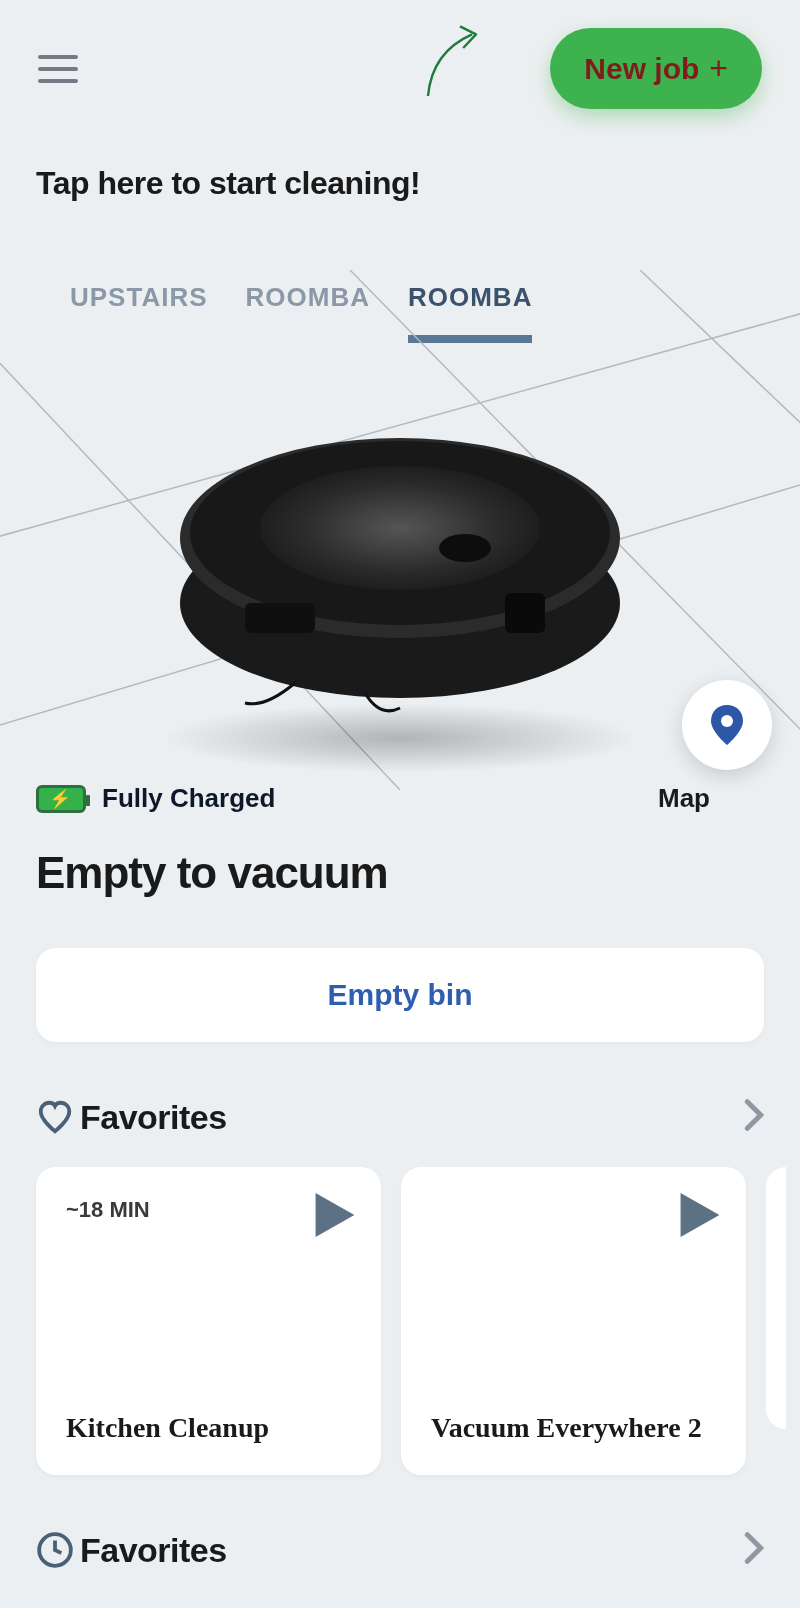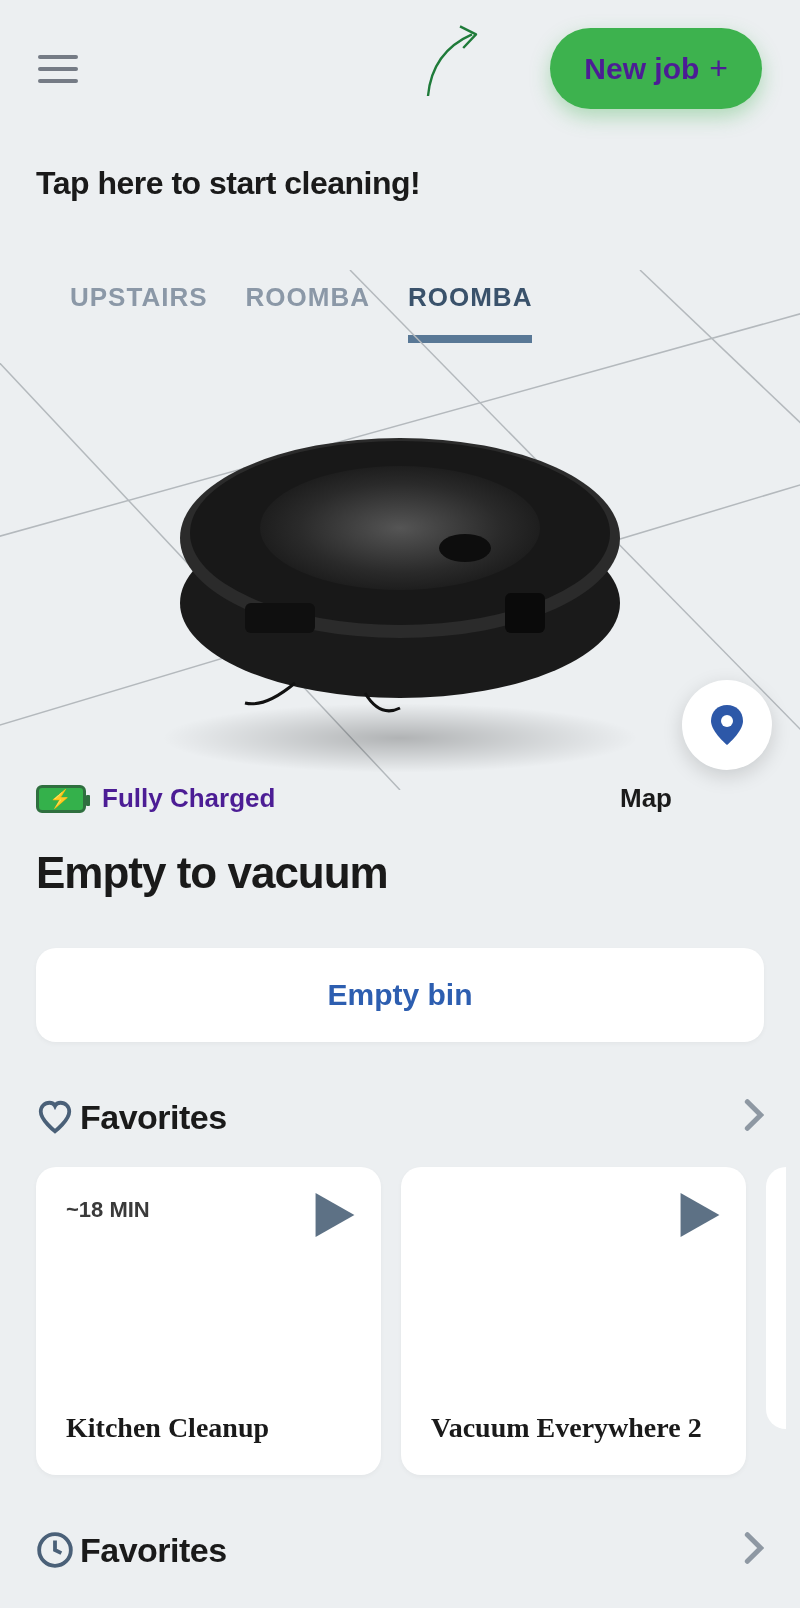--- a/index.html
+++ b/index.html
@@ -29,21 +29,21 @@
   }
   .hamburger span {
     display: block;
     height: 4px;
     width: 100%;
     background: #757b85;
     border-radius: 2px;
   }
   .new-job-btn {
     background: #3db24e;
-    color: #4c1d95;
+    color: #7f1d1d;
     font-size: 30px;
     font-weight: 600;
     border-radius: 999px;
     padding: 22px 34px;
     display: flex;
     align-items: center;
     gap: 10px;
     box-shadow: 0 8px 20px rgba(61,178,78,0.35);
     cursor: pointer;
   }
@@ -134,21 +134,21 @@
     position: absolute;
     right: -7px;
     top: 7px;
     width: 4px;
     height: 11px;
     background: #2f6f3f;
     border-radius: 1px;
   }
   .battery-icon .bolt { color: #fff; font-size: 18px; line-height: 1; }
   .battery-text {
-    color: #4c1d95;
+    color: #0f172a;
     font-size: 26px;
     font-weight: 600;
   }
   .map-label {
     margin-left: auto;
     font-size: 26px;
     font-weight: 600;
     color: #1a1a1a;
   }
   .map-btn {
@@ -314,21 +314,21 @@
     <path d="M 130 280 Q 100 305 80 300" stroke="#111" stroke-width="3" fill="none"></path>
     <path d="M 200 290 Q 215 315 235 305" stroke="#111" stroke-width="3" fill="none"></path>
   </svg>
 </div>
 
 <div class="status-row">
   <div class="battery-icon">
     <span class="bolt">⚡</span>
   </div>
   <span class="battery-text">Fully Charged</span>
-  <span class="map-label" style="margin-right:92px">Map</span>
+  <span class="map-label" style="margin-right:54px">Map</span>
 </div>
 
 <div class="map-btn">
   <svg viewBox="0 0 24 30">
     <path d="M12 0 C5 0 0 5 0 12 C0 20 12 30 12 30 C12 30 24 20 24 12 C24 5 19 0 12 0 Z" fill="#2d58a8"></path>
     <circle cx="12" cy="12" r="4.5" fill="#fff"></circle>
   </svg>
 </div>
 
 <h2 class="status-title">Empty to vacuum</h2>

